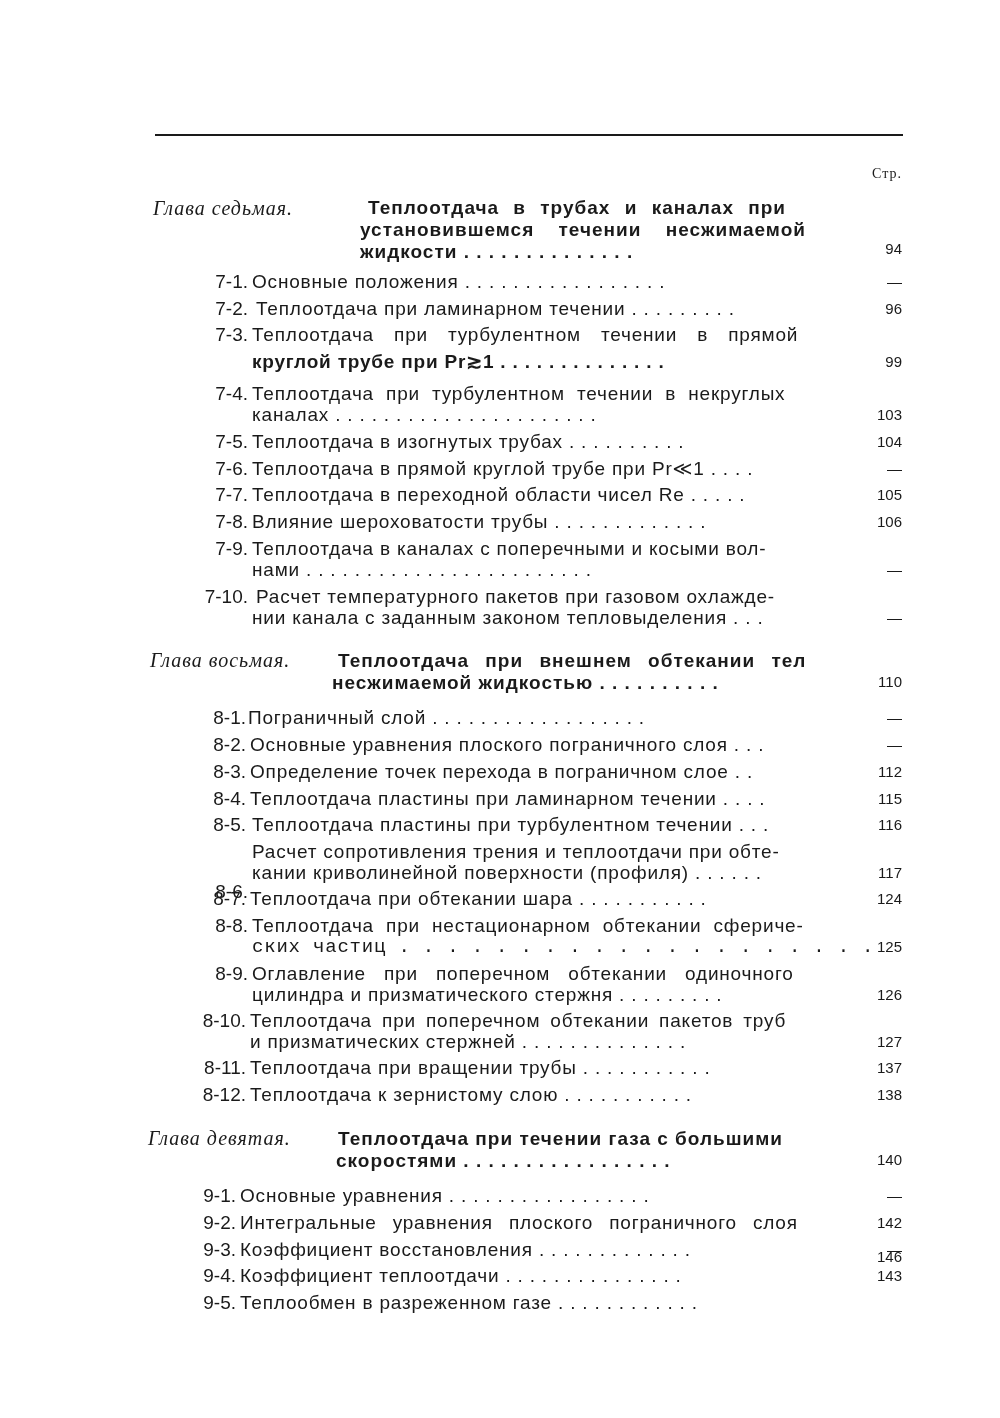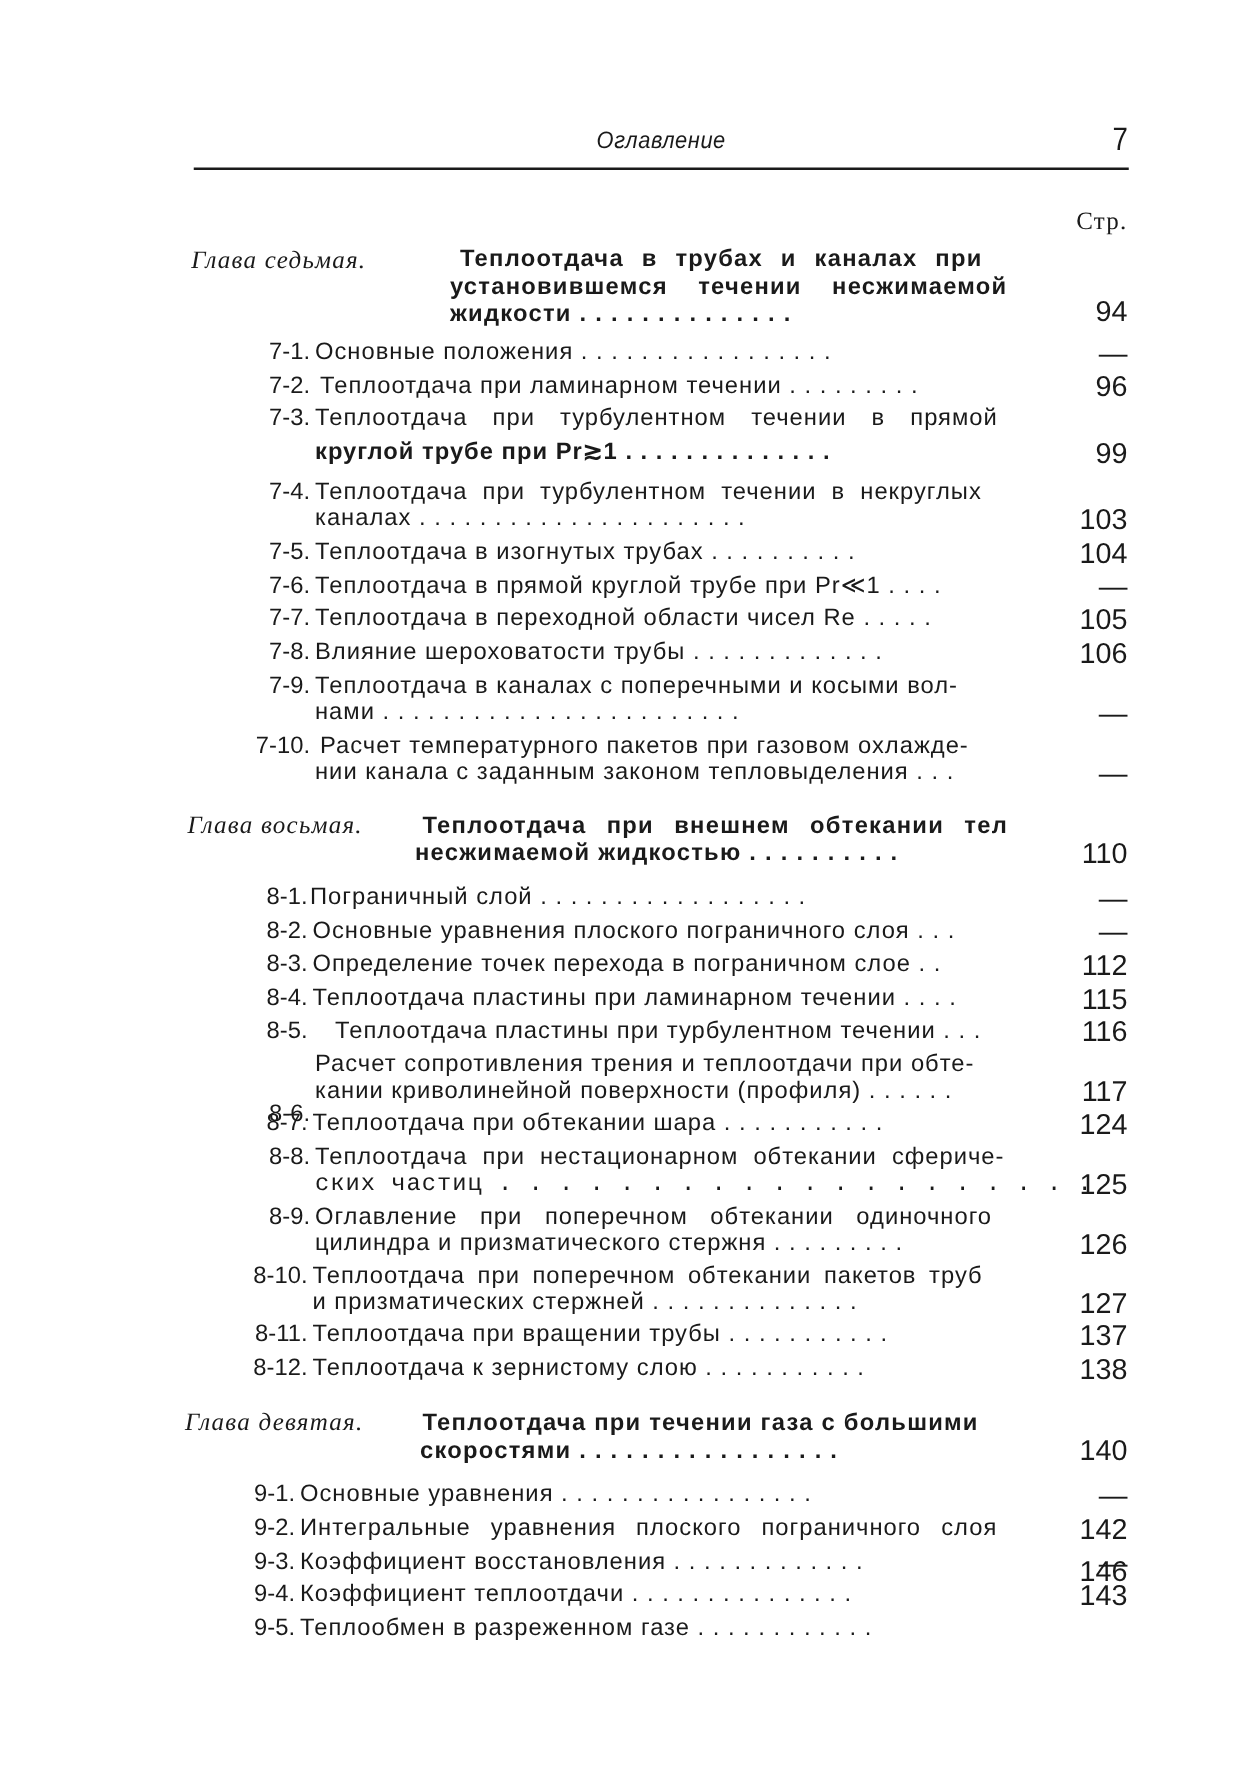--- a/index.html
+++ b/index.html
@@ -21,26 +21,26 @@
   .page-number {
     position: absolute; right: 0; top: -4px; font-size: 26px;
     font-family: "Liberation Sans", sans-serif; transform: scaleX(0.85);
   }
   .head-rule {
     position: absolute; left: 155px; top: 134px; width: 748px; height: 2px;
     background: #1a1a1a;
   }
 
   .pages-label {
-    position: absolute; right: 98px; top: 166px; font-size: 20px; letter-spacing: 1px;
+    position: absolute; right: 98px; top: 166px; font-size: 14px; letter-spacing: 1px;
   }
 
   .toc { position: absolute; left: 0; top: 0; width: 1000px; }
   .num {
-    position: absolute; right: 98px; font-size: 23px; line-height: 24px;
+    position: absolute; right: 98px; font-size: 15px; line-height: 24px;
     font-family: "Liberation Sans", sans-serif; text-align: right;
   }
   .chap-prefix {
     position: absolute; font-style: italic; font-size: 20px; line-height: 24px;
     font-family: "Liberation Serif", serif; letter-spacing: 1px;
   }
   .chap-title {
     position: absolute; font-weight: bold; font-size: 19px; line-height: 22px;
     font-family: "Liberation Sans", sans-serif; letter-spacing: 1px;
     white-space: nowrap;
@@ -52,24 +52,20 @@
   .sec-text {
     position: absolute; font-size: 19px; line-height: 24px; white-space: nowrap;
     font-family: "Liberation Sans", sans-serif; letter-spacing: 0.8px;
   }
 </style>
 </head>
 <body>
 
 <div class="page">
 
-  <div class="running-head">
-    <div class="running-title">Оглавление</div>
-    <div class="page-number">7</div>
-  </div>
   <div class="head-rule"></div>
 
   <div class="pages-label">Стр.</div>
 
   <div class="toc">
 
     <div class="chap-prefix" style="left:153px;top:196px;">Глава седьмая.</div>
     <div class="chap-title" style="left:368px;top:197px;word-spacing:8px;">Теплоотдача в трубах и каналах при</div>
     <div class="chap-title" style="left:360px;top:219px;word-spacing:18px;">установившемся течении несжимаемой</div>
     <div class="chap-title" style="left:360px;top:241px;">жидкости . . . . . . . .     . . . . . .</div>
@@ -134,21 +130,21 @@
 
     <div class="sec-no" style="left:180px;width:66px;top:760px;">8-3.</div>
     <div class="sec-text" style="left:250px;top:760px;">Определение точек перехода в пограничном слое . .</div>
     <div class="num" style="top:760px;">112</div>
 
     <div class="sec-no" style="left:180px;width:66px;top:787px;">8-4.</div>
     <div class="sec-text" style="left:250px;top:787px;">Теплоотдача пластины при ламинарном течении . . . .</div>
     <div class="num" style="top:787px;">115</div>
 
     <div class="sec-no" style="left:180px;width:66px;top:813px;">8-5.</div>
-    <div class="sec-text" style="left:268px;top:813px;">Теплоотдача пластины при турбулентном течении . . .</div>
+    <div class="sec-text" style="left:252px;top:813px;">Теплоотдача пластины при турбулентном течении . . .</div>
     <div class="num" style="top:813px;">116</div>
 
     <div class="sec-no" style="left:180px;width:68px;top:840px;margin-top:40px;">8-6.</div>
     <div class="sec-text" style="left:252px;top:840px;">Расчет сопротивления трения и теплоотдачи при обте-</div>
     <div class="sec-text" style="left:252px;top:861px;">кании криволинейной поверхности (профиля) . . . . . .</div>
     <div class="num" style="top:861px;">117</div>
 
     <div class="sec-no" style="left:180px;width:66px;top:887px;">8-7.</div>
     <div class="sec-text" style="left:250px;top:887px;">Теплоотдача при обтекании шара . . . . . . . . . . .</div>
     <div class="num" style="top:887px;">124</div>

